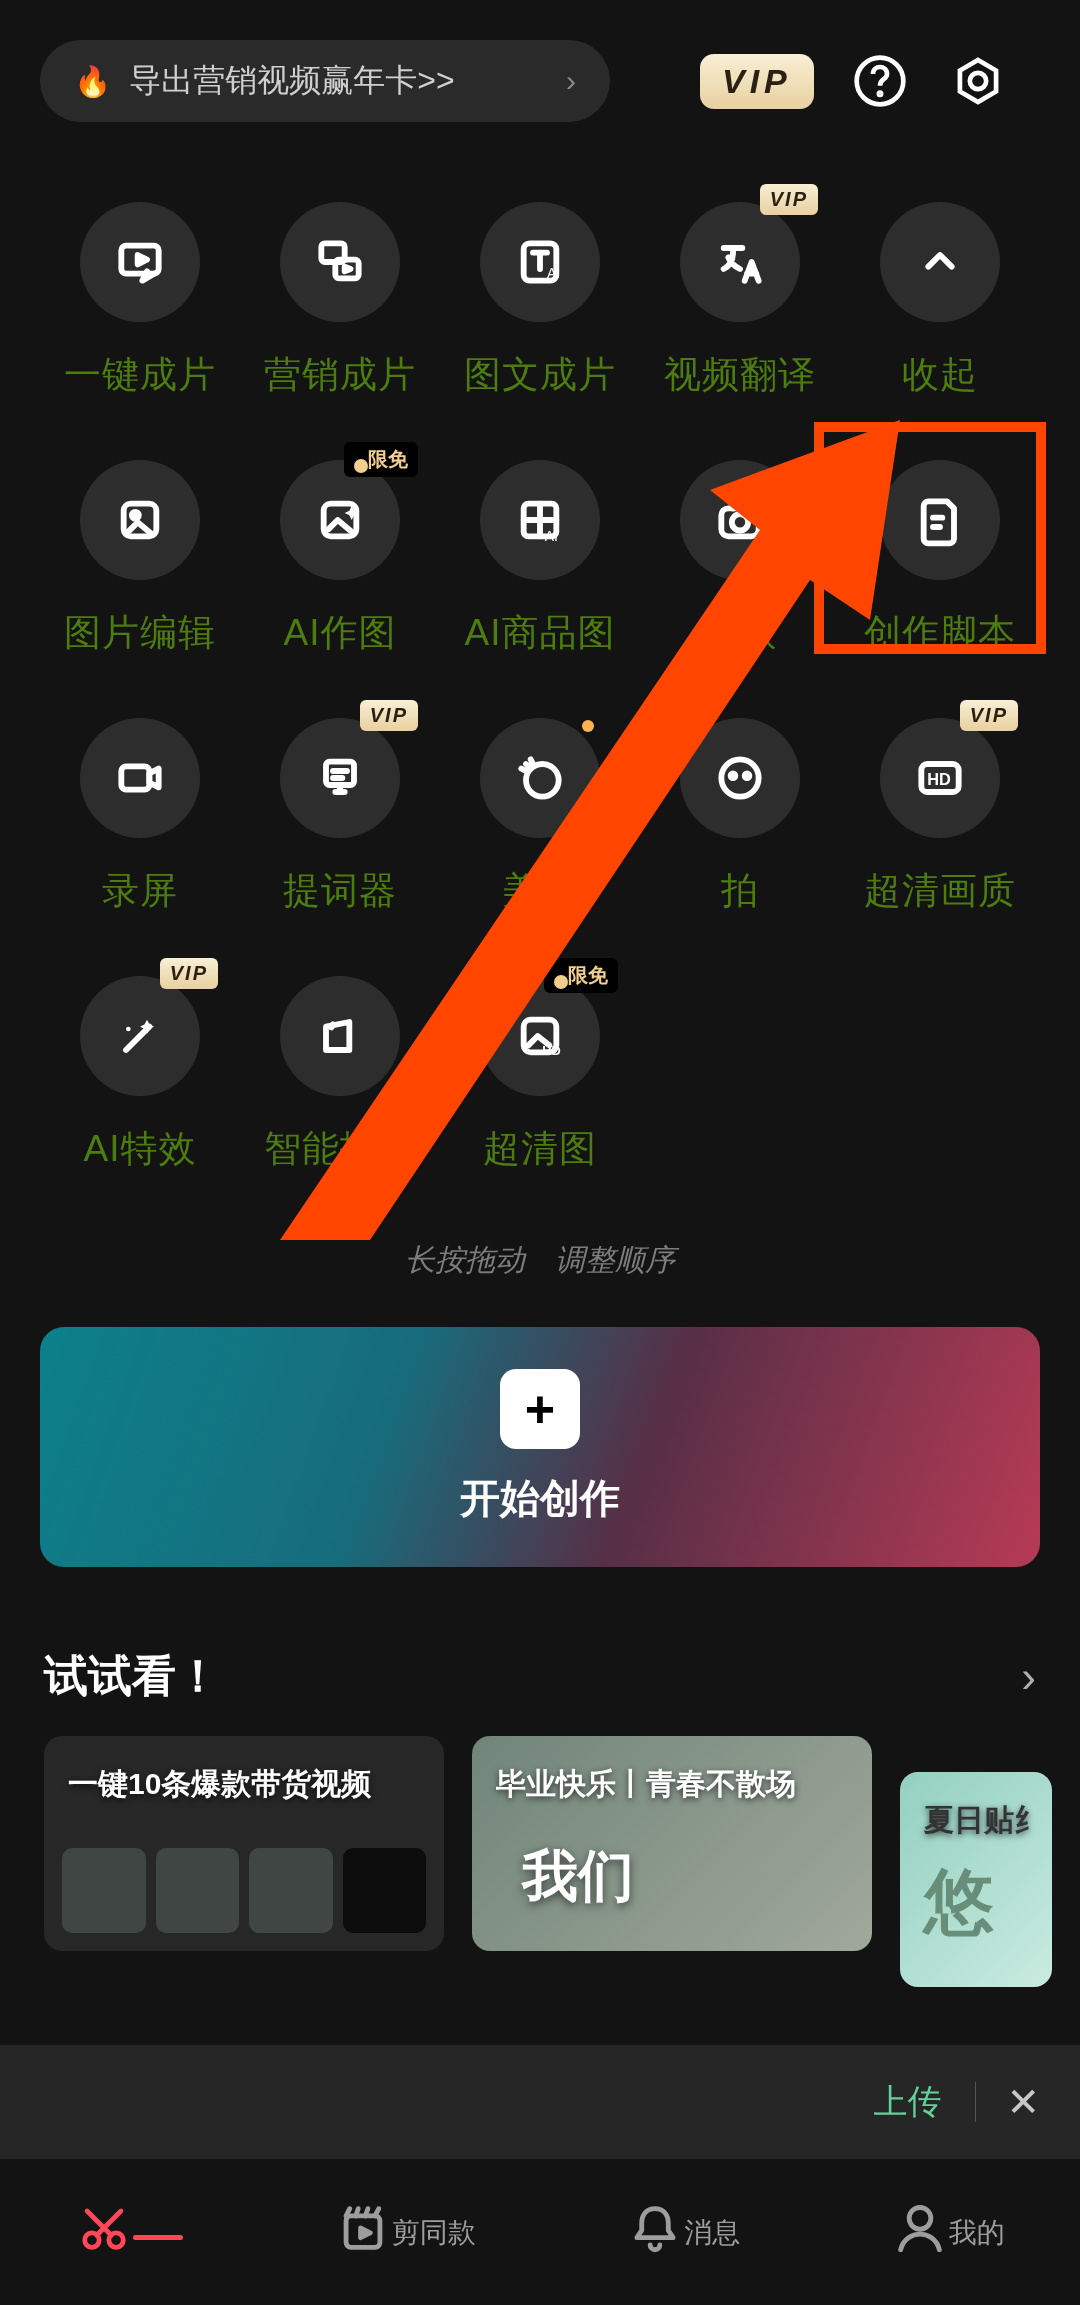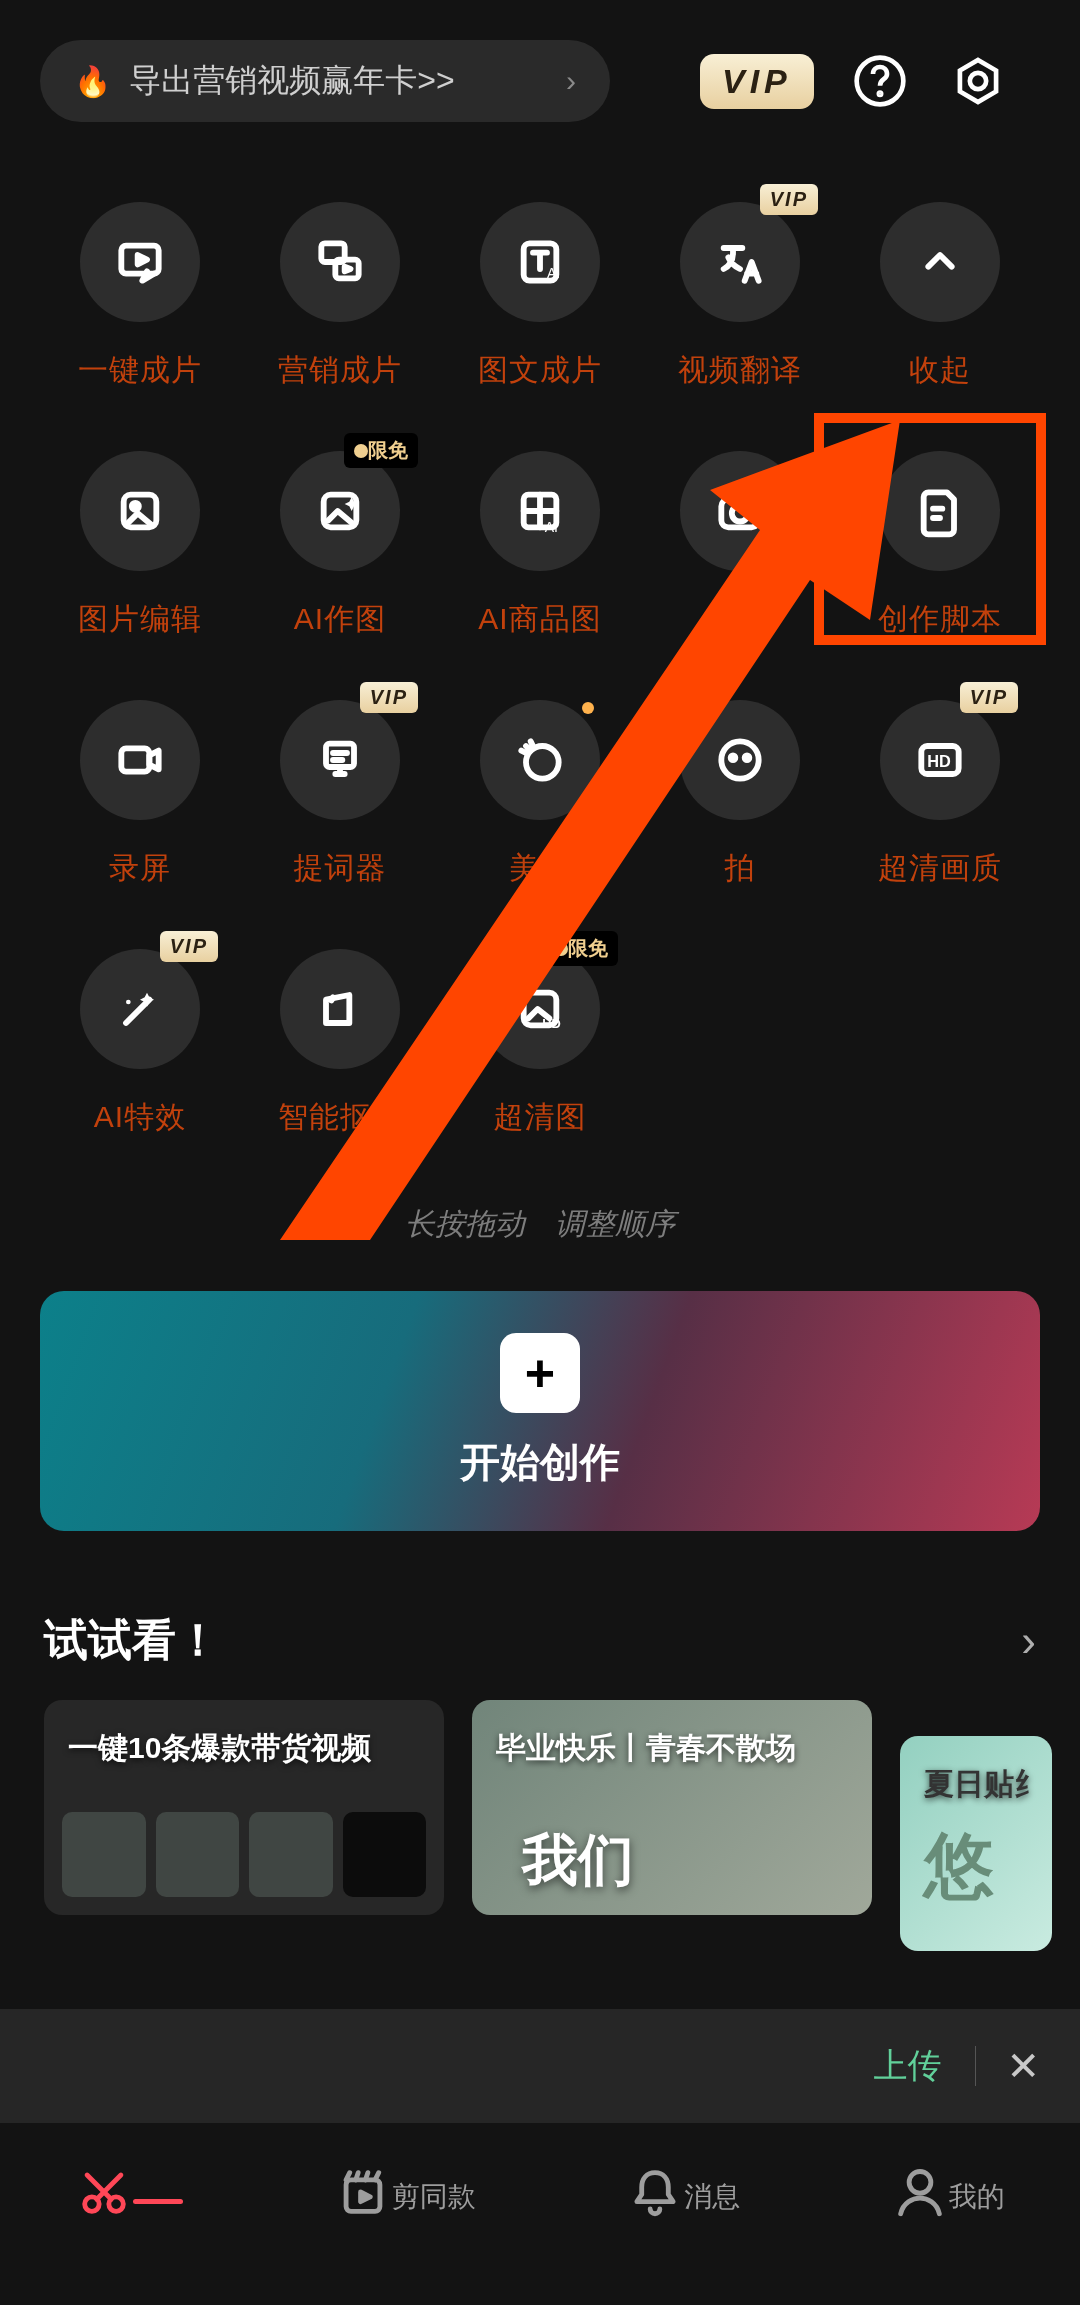--- a/index.html
+++ b/index.html
@@ -59,27 +59,27 @@
     display:flex; flex-direction:column; align-items:center;
     position: relative;
   }
   .tool .circle {
     width: 120px; height: 120px; border-radius: 60px;
     background:#2d2d2d;
     display:flex; align-items:center; justify-content:center;
     position: relative;
   }
   .tool .circle svg { width:56px; height:56px; stroke:#fff; fill:none; stroke-width:5; stroke-linecap:round; stroke-linejoin:round;}
-  .tool .label { margin-top: 28px; font-size: 30px; color:#c2410c; letter-spacing:1px; }
+  .tool .label { margin-top: 28px; font-size: 37px; color:#4d7c0f; letter-spacing:1px; }
   .badge {
     position:absolute; top:-18px; right:-18px;
     font-size:20px; font-weight:700; padding:4px 10px; border-radius:6px;
   }
   .badge.vip { background:linear-gradient(180deg,#f8efd5,#e8d0a0); color:#2b2113; font-style:italic; letter-spacing:2px;}
-  .badge.free { background:#000; color:#f0cf8f; display:flex; align-items:center; gap:0;}
+  .badge.free { background:#000; color:#f0cf8f; display:flex; align-items:flex-end; gap:0;}
   .badge.free .dot{width:14px;height:14px;background:#f0cf8f;border-radius:50%;}
   .dot-notif{position:absolute;top:2px;right:6px;width:12px;height:12px;border-radius:50%;background:#ffb24d;}
   .highlight {
     border: 10px solid #ff4500;
     position:absolute;
     left:-26px; top:-38px;
     width: 232px; height: 232px;
     pointer-events:none;
   }
   .hint { text-align:center; color:#7d7d7d; font-size:30px; margin-top:36px;font-style:italic; }
@@ -101,21 +101,21 @@
   .try-head .t{font-size:44px;font-weight:600;font-family:Liberation Serif, serif;}
   .try-head .chev{margin-left:auto;color:#aeaeae;font-size:44px;font-weight:300;}
   .cards{display:flex;gap:28px;padding:0 44px;overflow:hidden;}
   .card{flex:0 0 auto;width:400px;height:215px;border-radius:18px;background:#2d2d2d;position:relative;overflow:hidden;}
   .card .title{position:absolute;top:28px;left:24px;font-size:30px;font-weight:600;text-shadow:0 2px 6px #000a;}
   .card.thumbs{background:#272727;}
   .card.thumbs .row{position:absolute;bottom:18px;left:18px;right:18px;display:flex;gap:10px;}
   .card.thumbs .th{flex:1;height:85px;border-radius:10px;background:#404643;}
   .card.thumbs .th:last-child{background:#0c0c0c;}
   .card.grad{background:linear-gradient(135deg,#71857a,#a0a89a);}
-  .card.grad .big{position:absolute;left:50px;bottom:16px;color:#fff;font-size:56px;font-weight:700;text-shadow:0 3px 10px #0009;}
+  .card.grad .big{position:absolute;left:50px;bottom:36px;color:#fff;font-size:56px;font-weight:700;text-shadow:0 3px 10px #0009;}
   .card.summer{background:linear-gradient(135deg,#93d0c0,#c9ebe0);width:152px;margin-top:36px;}
   .card.summer .cn{position:absolute;left:24px;top:84px;color:#688d79;font-size:70px;font-weight:700;}
   
   .upload-banner{
     display:flex;align-items:center;background:#262626;
     margin:58px 0 0;padding:34px 40px;font-size:34px;color:#c1c1c1;
   }
   .upload-banner .link{color:#61d09a;margin-left:auto;margin-right:34px;}
   .upload-banner .divider{width:1px;height:40px;background:#555;margin-right:30px;}
   .upload-banner .x{color:#c8c8c8;font-size:40px;}

